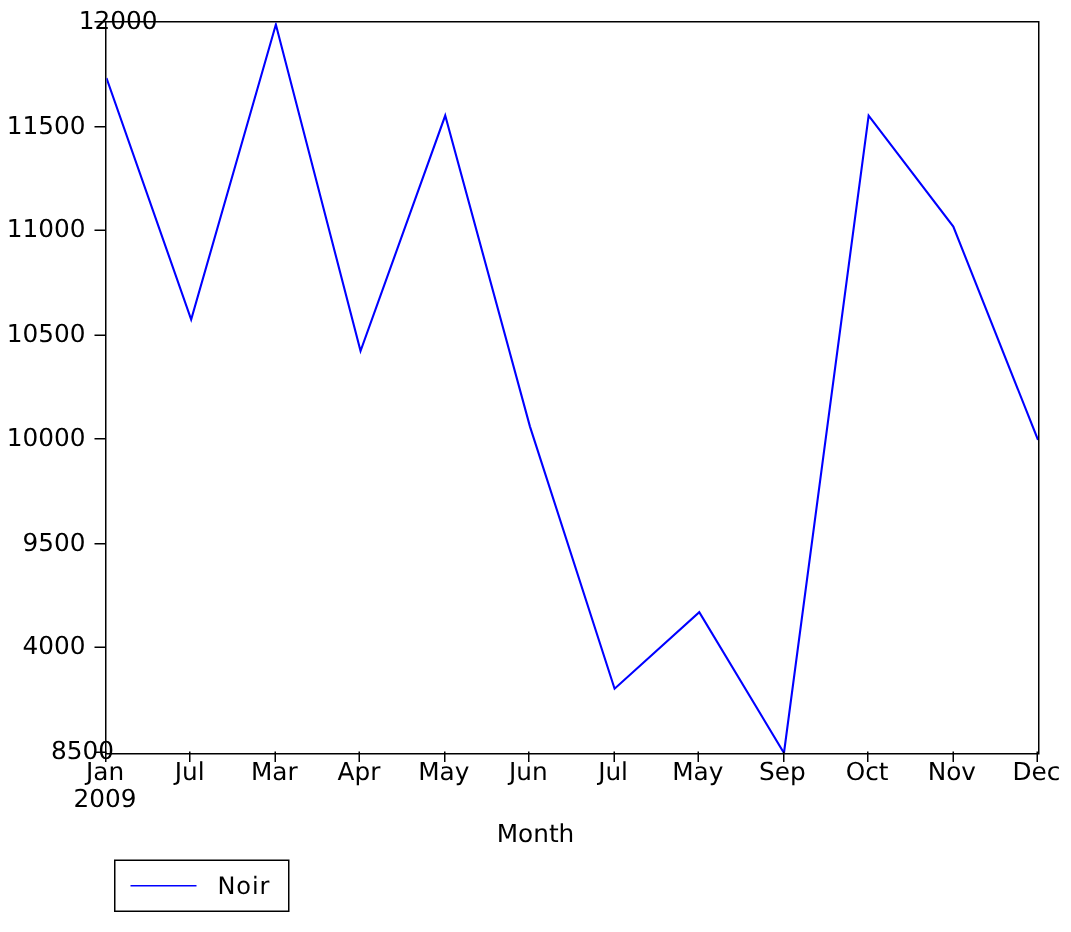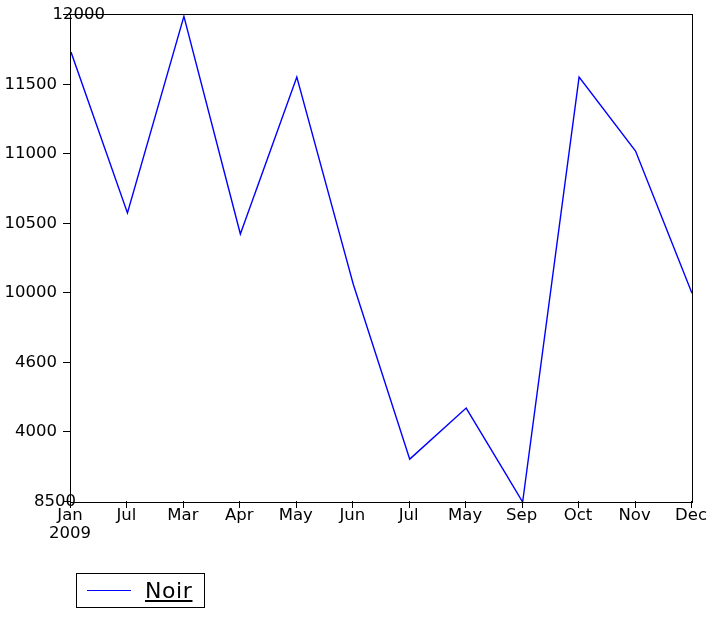--- a/index.html
+++ b/index.html
@@ -116,45 +116,44 @@
     height: 35px;
   }
   #legend-line-swatch {
     width: 44px;
     height: 0;
     border-top: 1.4px solid #0000ff;
     display: block;
     flex: 0 0 auto;
   }
   .legend-label {
-    font-size: 22px;
+    font-size: 16px;
     line-height: 1;
     white-space: nowrap;
     letter-spacing: 0.6px;
-    text-decoration: underline;
   }
 </style>
 </head>
 <body>
 
 <div id="figure">
 
   <div id="plot-area">
     <svg id="plot-svg" viewBox="0 0 621 487" preserveAspectRatio="none" xmlns="http://www.w3.org/2000/svg">
       <polyline id="series-noir-line" fill="none" stroke="#0000ff" stroke-width="1.4" points="0.00,37.01 56.45,198.00 112.91,1.39 169.36,219.01 225.82,62.06 282.27,269.24 338.73,444.14 395.18,393.08 451.64,487.00 508.09,62.06 564.55,136.08 621.00,278.29"></polyline>
     </svg>
   </div>
 
   <div id="y-axis-ticks">
       <div class="y-tick-mark" style="top: 501px;"></div>
       <div class="y-tick-text" style="top: 493px; margin-left: 19px;">8500</div>
       <div class="y-tick-mark" style="top: 431.43px;"></div>
       <div class="y-tick-text" style="top: 423.43px;">4000</div>
       <div class="y-tick-mark" style="top: 361.86px;"></div>
-      <div class="y-tick-text" style="top: 353.86px;">4600</div>
+      <div class="y-tick-text" style="top: 353.86px;">9500</div>
       <div class="y-tick-mark" style="top: 292.29px;"></div>
       <div class="y-tick-text" style="top: 284.29px;">10000</div>
       <div class="y-tick-mark" style="top: 222.71px;"></div>
       <div class="y-tick-text" style="top: 214.71px;">10500</div>
       <div class="y-tick-mark" style="top: 153.14px;"></div>
       <div class="y-tick-text" style="top: 145.14px;">11000</div>
       <div class="y-tick-mark" style="top: 83.57px;"></div>
       <div class="y-tick-text" style="top: 75.57px;">11500</div>
       <div class="y-tick-mark" style="top: 14px;"></div>
       <div class="y-tick-text" style="top: 6px; margin-left: 48px;">12000</div>
@@ -181,19 +180,20 @@
       <div class="x-tick-mark" style="left: 521.64px;"></div>
       <div class="x-tick-text" style="left: 521.64px;">Sep</div>
       <div class="x-tick-mark" style="left: 578.09px;"></div>
       <div class="x-tick-text" style="left: 578.09px;">Oct</div>
       <div class="x-tick-mark" style="left: 634.55px;"></div>
       <div class="x-tick-text" style="left: 634.55px;">Nov</div>
       <div class="x-tick-mark" style="left: 691px;"></div>
       <div class="x-tick-text" style="left: 691px;">Dec</div>
     </div>
 
+  <div id="x-axis-title">Month</div>
 
   <div id="legend">
     <span id="legend-line-swatch" style="border-top-color: rgb(0, 0, 255);"></span>
     <span class="legend-label">Noir</span>
   </div>
 
 </div>
 
 </body></html>

